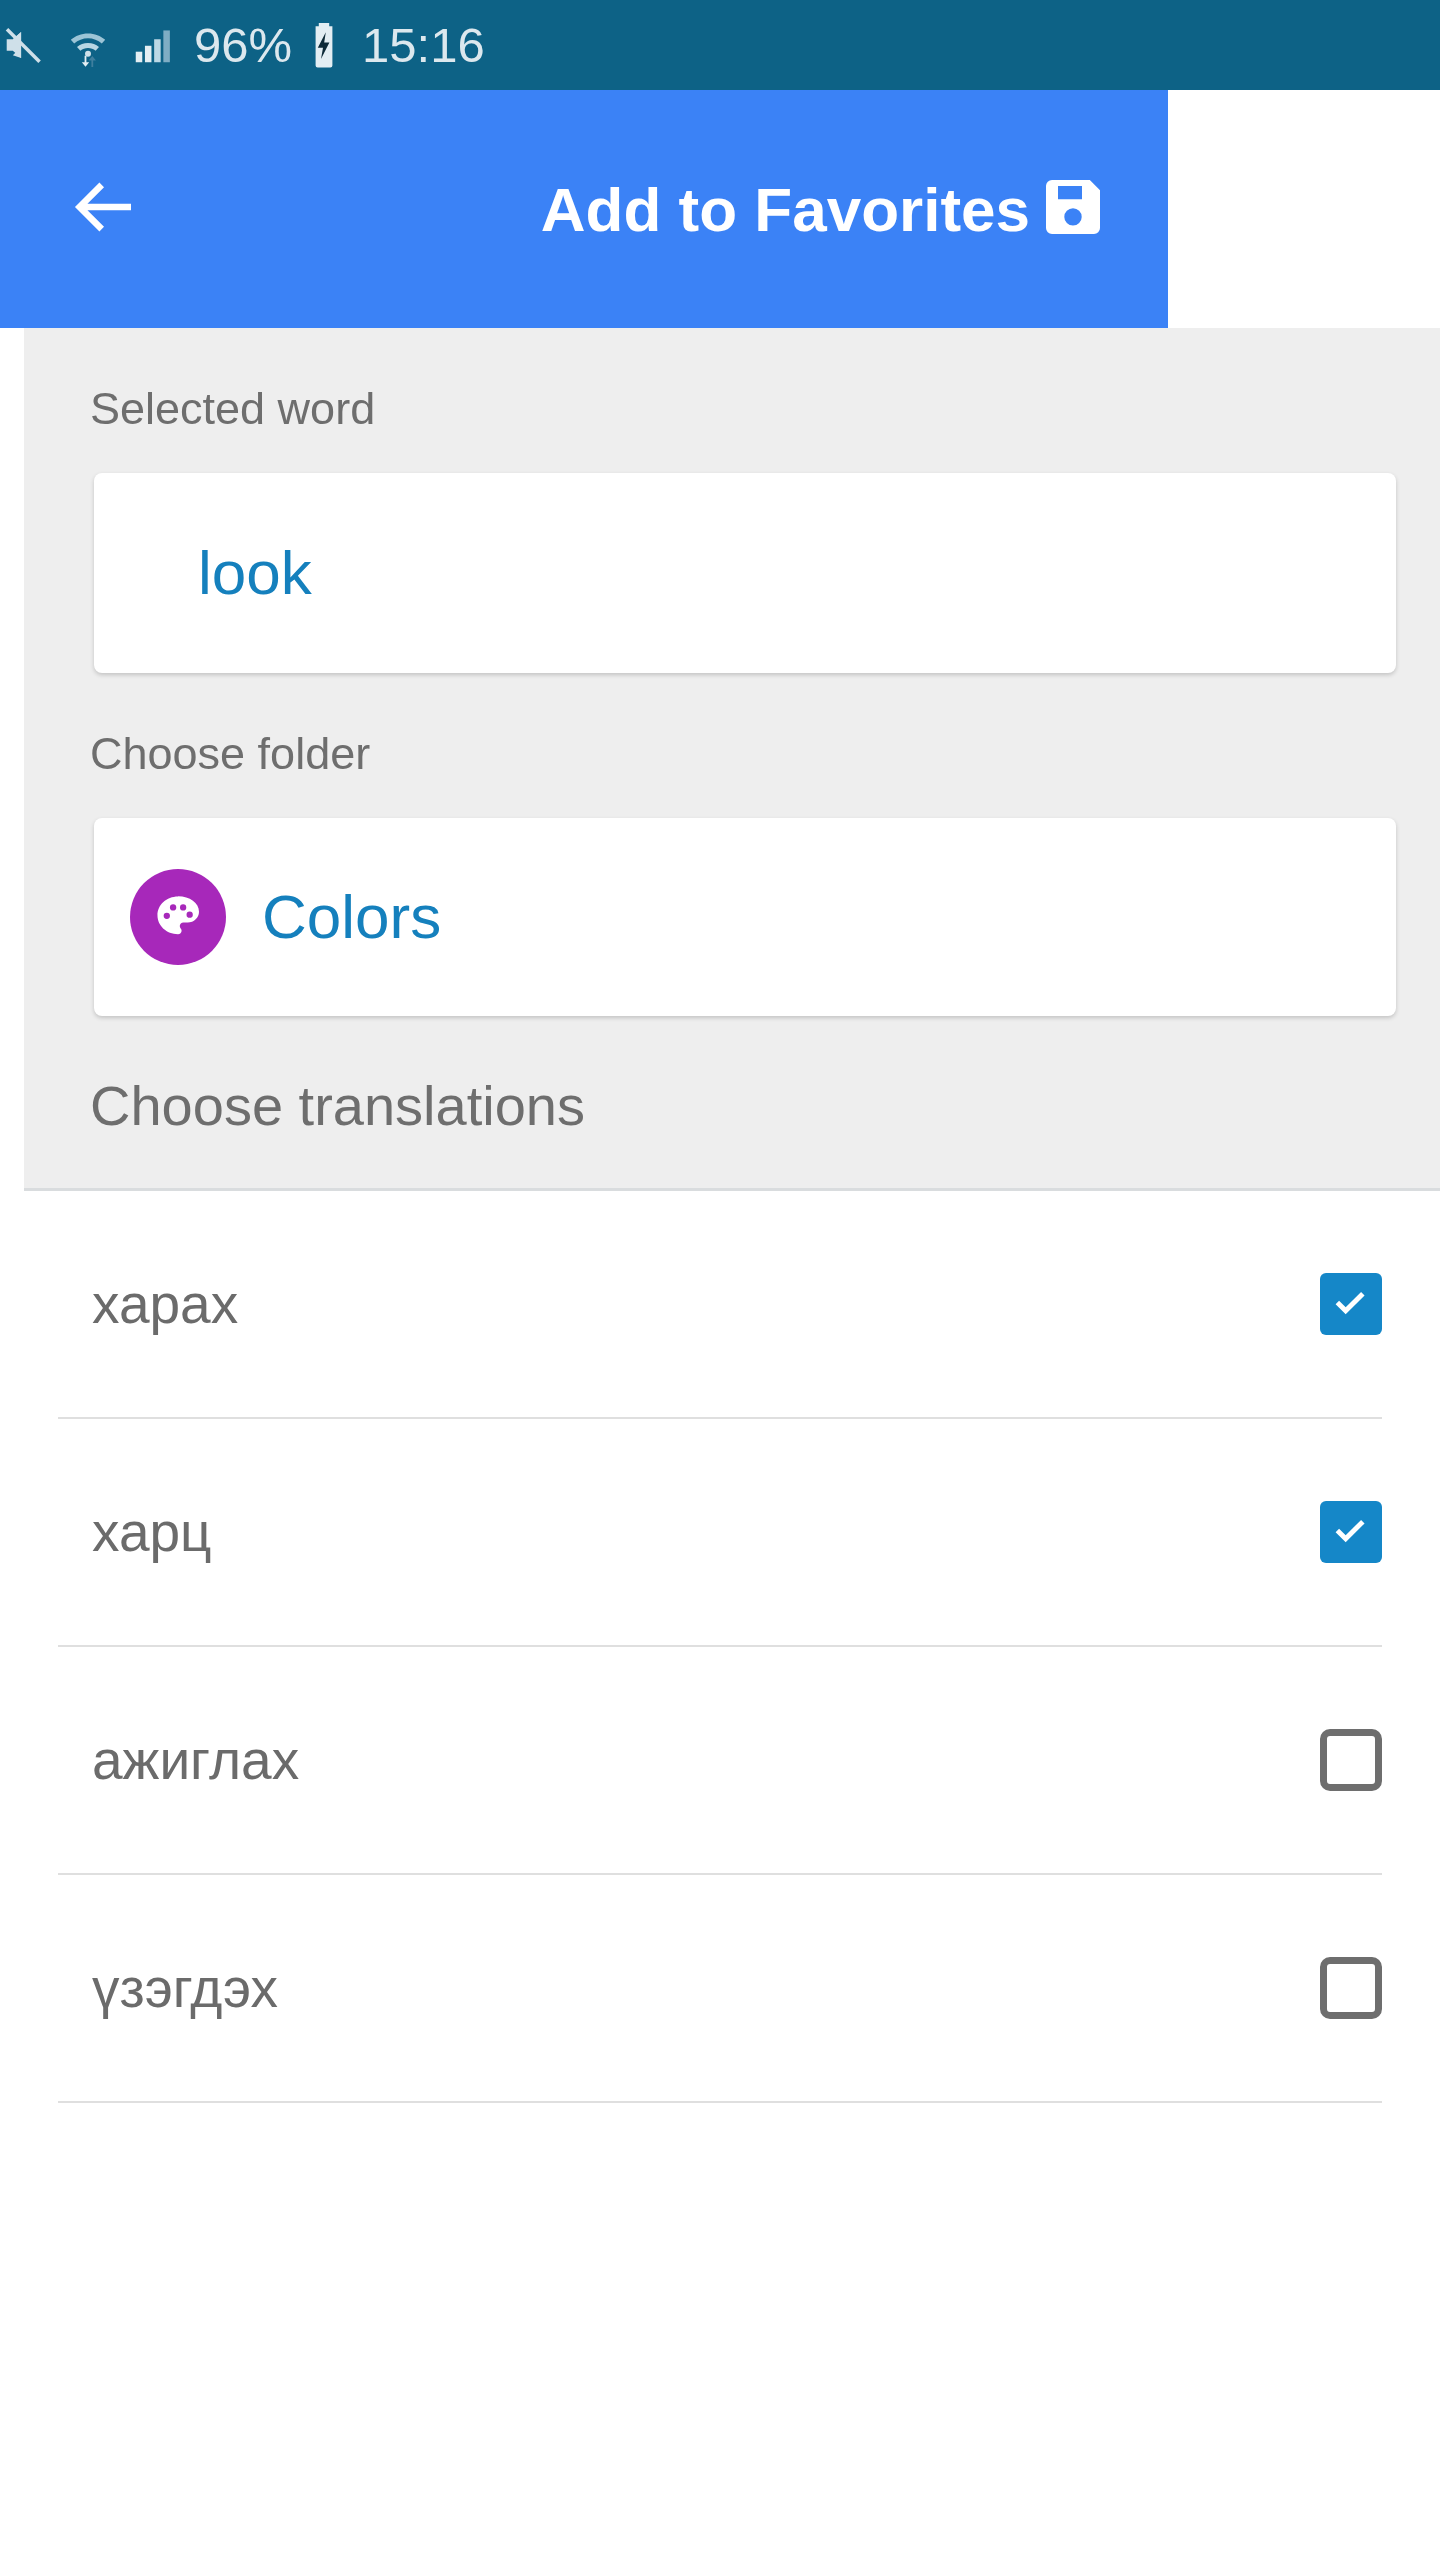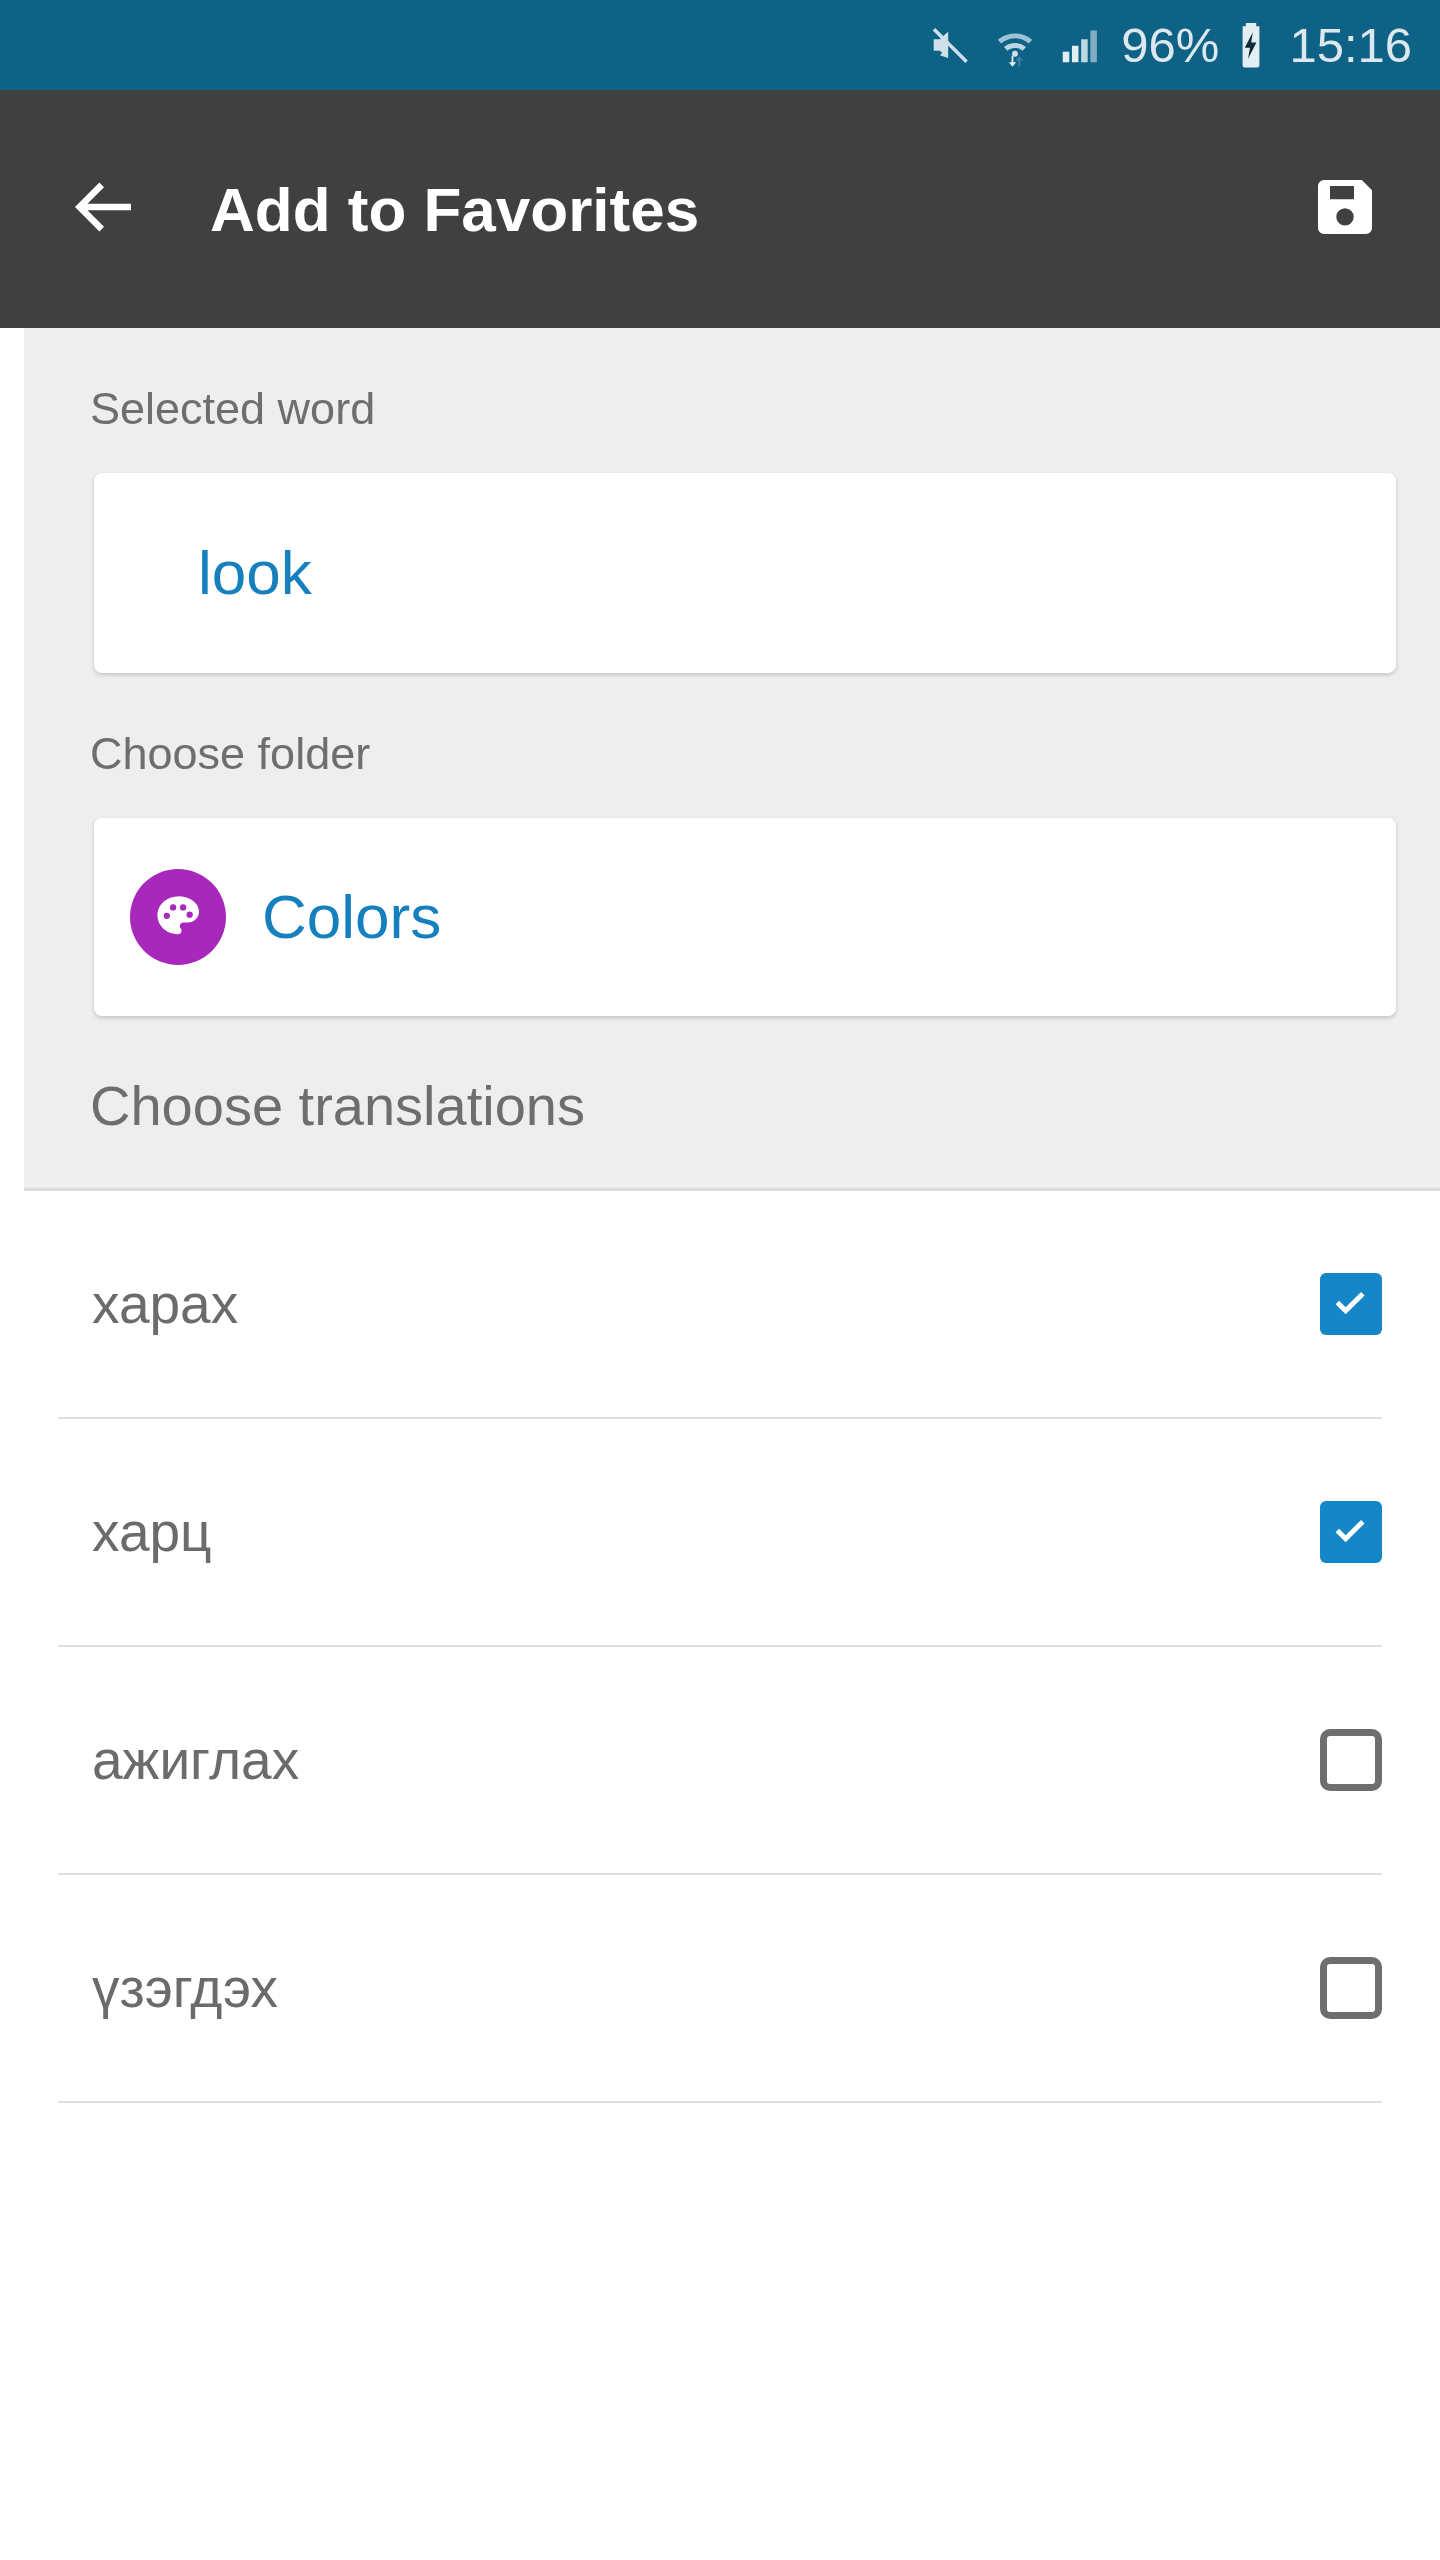--- a/index.html
+++ b/index.html
@@ -8,39 +8,40 @@
     background:#ffffff;
     font-family:"Liberation Sans", sans-serif;
     overflow:hidden;
   }
 
   
   .status-bar{
     position:relative;
     width:1440px; height:90px;
     background:#0d6286;
-    display:flex; align-items:center; justify-content:flex-end;
+    display:flex; align-items:center; 
     padding-right:28px;
     gap:18px;
   }
   .sb-icon{ display:flex; align-items:center; justify-content:center; }
   .sb-text{
     color:#dce8ee; font-size:49px; font-weight:400;
     letter-spacing:0px; line-height:1;
   }
   .sb-battery{ margin-left:-6px; }
   .sb-clock{ margin-left:0; }
 
   
   .app-bar{
-    width:1440px; height:238px;
-    background:#404040;
+    width:1168px; height:238px;
+    background:#3b82f6;
     display:flex; align-items:center;
     padding:0 52px 0 62px;
     position:relative;
+    text-align:right;
   }
   .back-btn{
     width:86px; height:86px;
     display:flex; align-items:center; justify-content:center;
     flex:0 0 auto;
   }
   .app-title{
     color:#ffffff;
     font-size:62px;
     font-weight:700;

